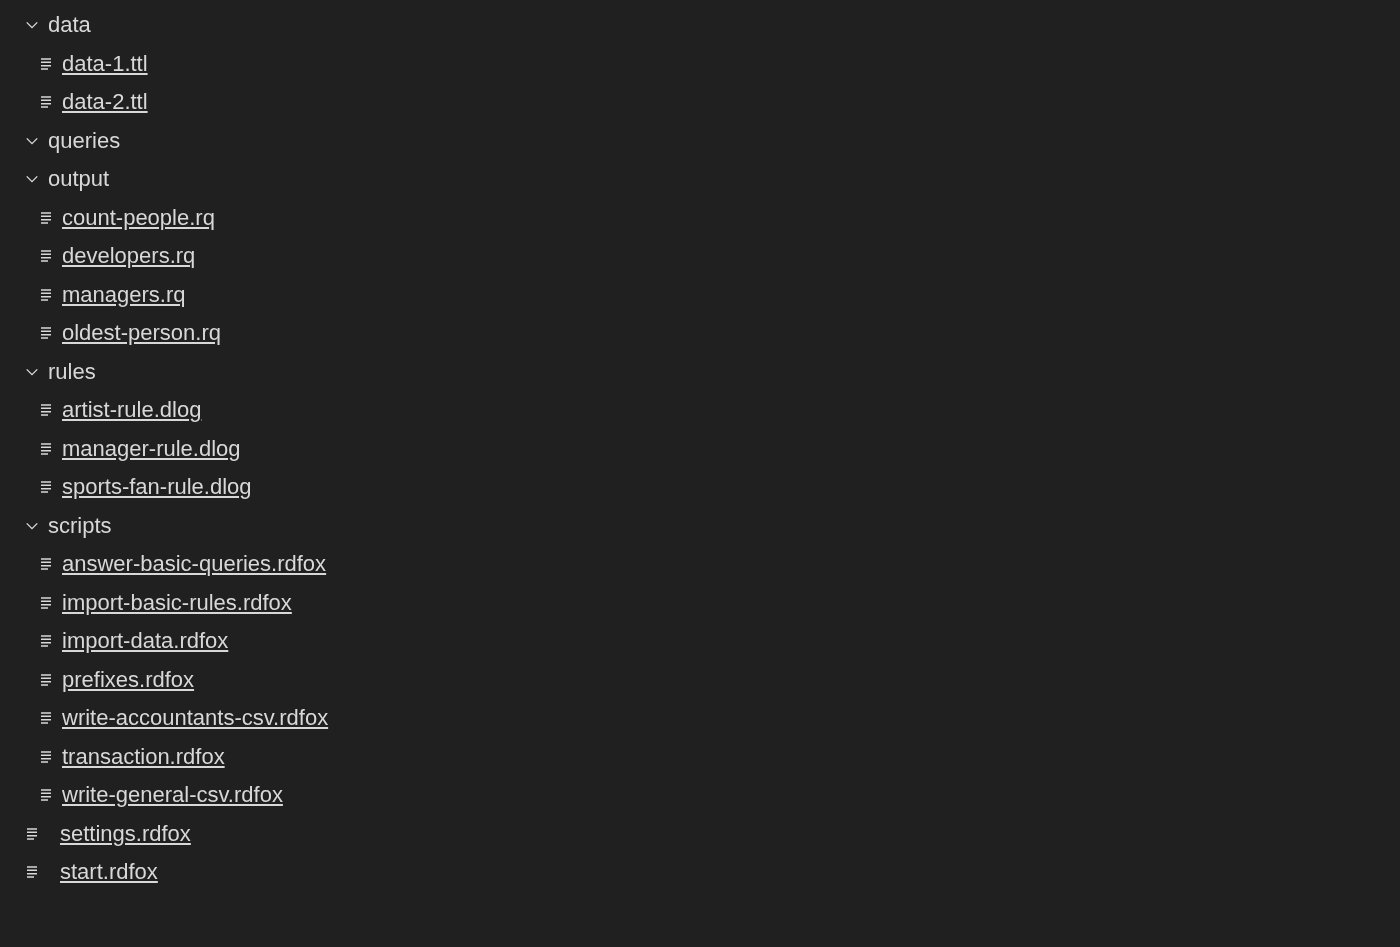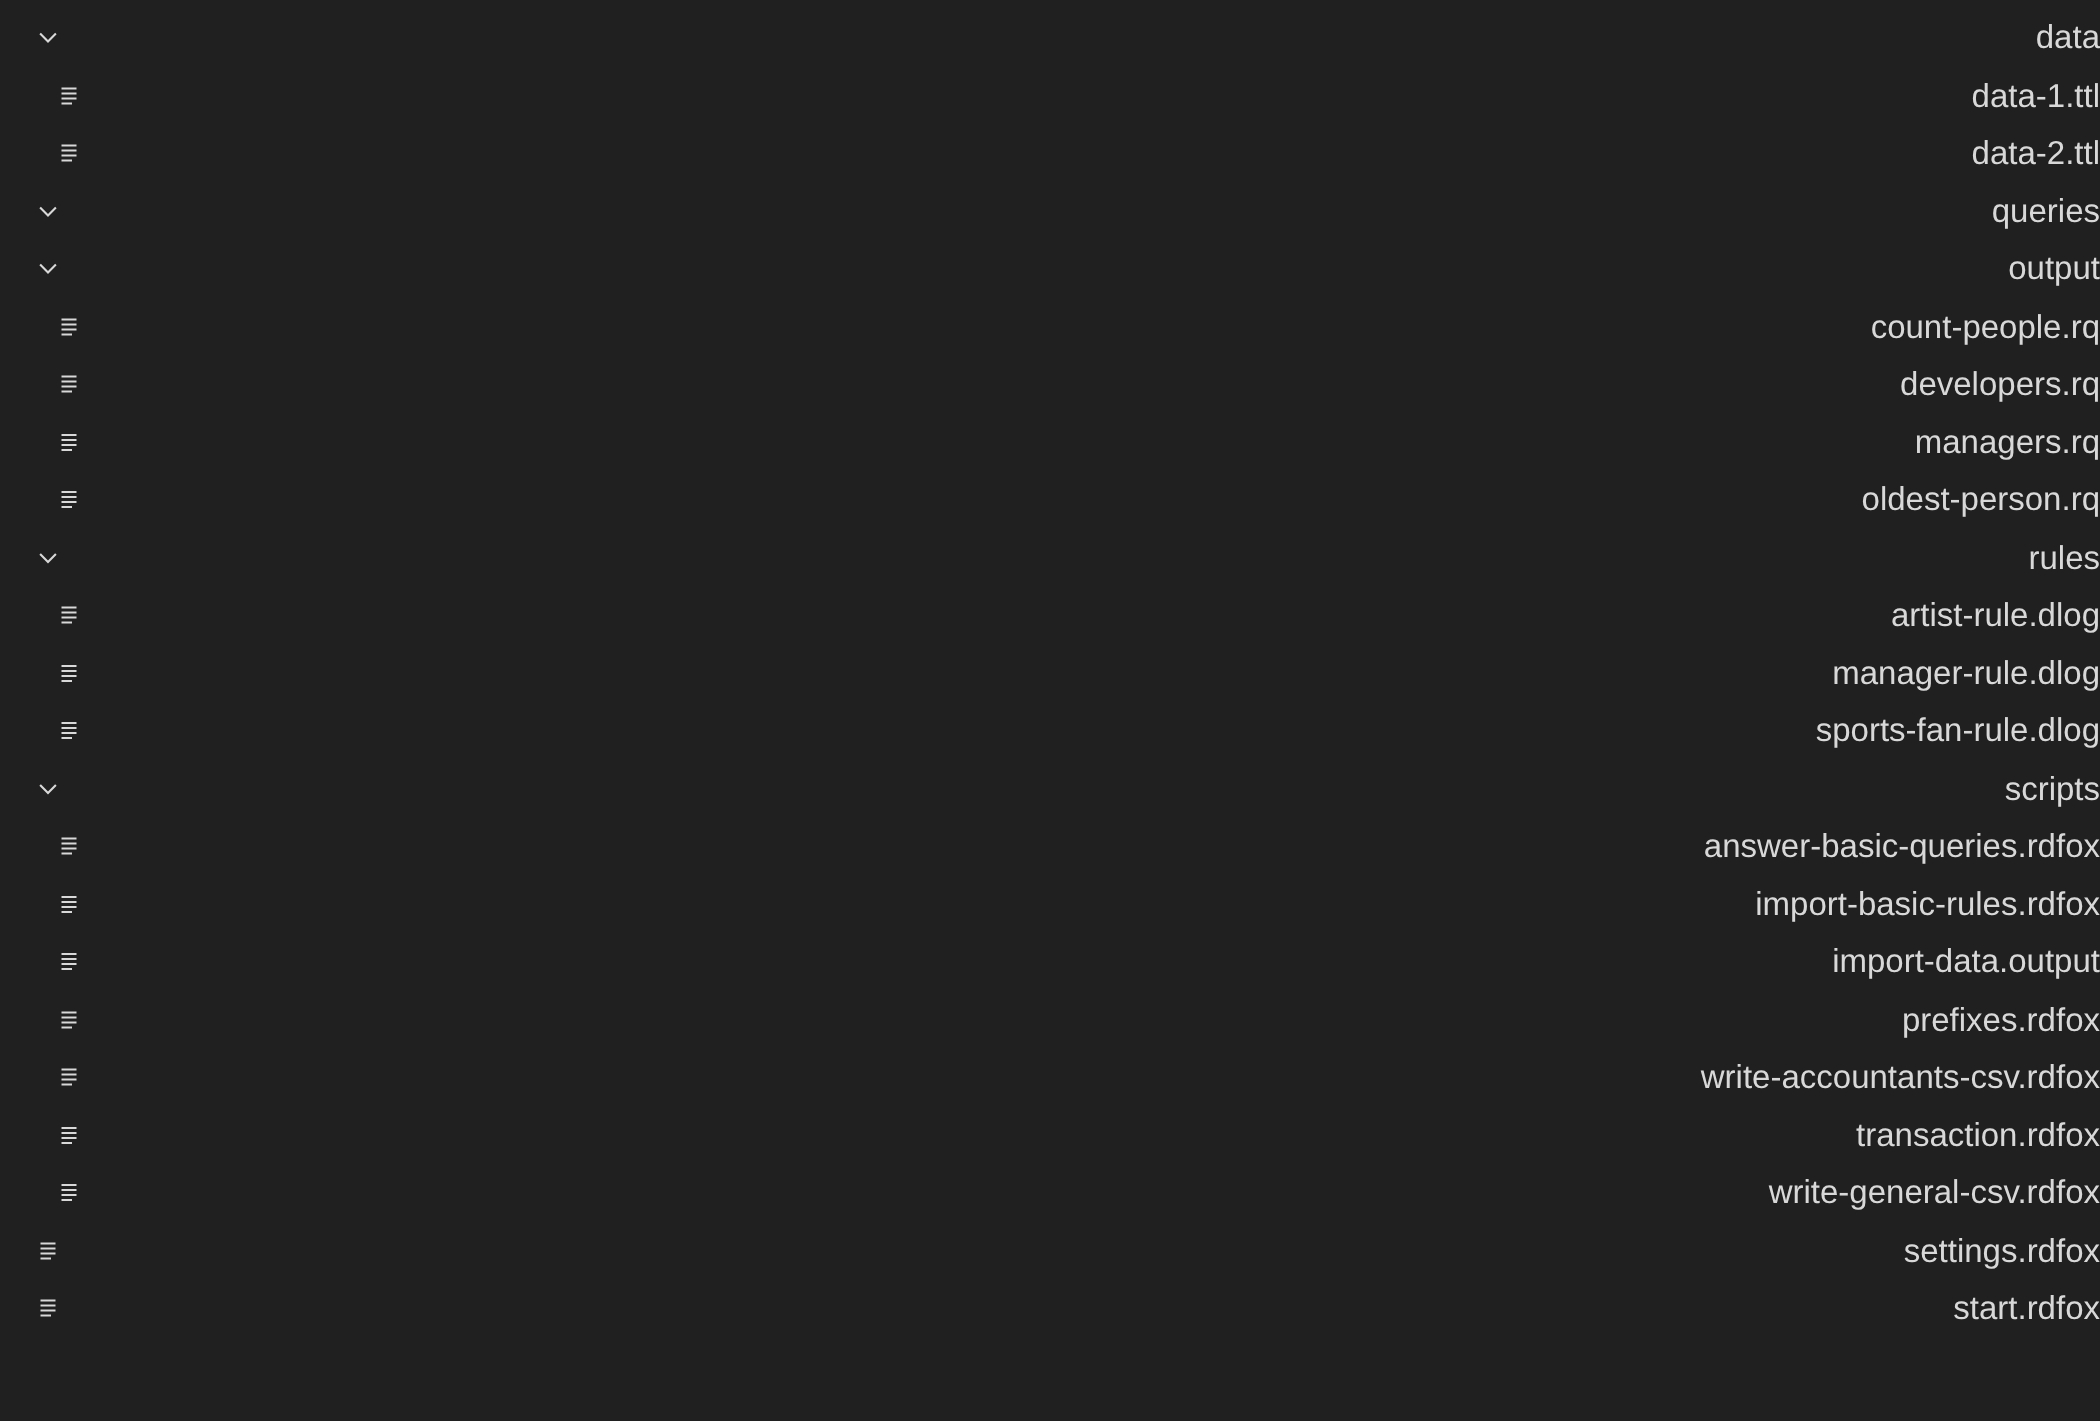--- a/index.html
+++ b/index.html
@@ -16,28 +16,27 @@
     font-size: 22px;
     line-height: 1;
   }
   .row {
     display: flex;
     align-items: center;
     height: 38.5px;
     padding-left: 20px;
     cursor: pointer;
     user-select: none;
-    justify-content: space-between;
   }
   .folder .chevron { flex: 0 0 24px; display:flex; align-items:center; justify-content:center; }
   .folder .label { padding-left: 4px; font-weight: 400; }
   .file { padding-left: 34px; }
   .file.root { padding-left: 20px; gap: 12px; }
   .file .icon { flex: 0 0 24px; display:flex; align-items:center; justify-content:center; }
-  .file .label { padding-left: 4px; font-weight: 400; }
+  .file .label { padding-left: 4px; font-weight: 400; text-decoration: underline; }
   svg { display:block; }
 </style>
 </head>
 <body>
 
 <div class="tree">
 
   <div class="row folder">
     <span class="chevron">
       <svg width="14" height="14" viewBox="0 0 16 16">
@@ -169,21 +168,21 @@
         </svg>
     </span>
     <span class="label">import-basic-rules.rdfox</span>
   </div>
   <div class="row file">
     <span class="icon">
       <svg width="16" height="16" viewBox="0 0 16 16">
           <path d="M3 3h10M3 6.3h10M3 9.7h10M3 13h7" stroke="#d8d8d8" stroke-width="1.4" fill="none"></path>
         </svg>
     </span>
-    <span class="label">import-data.output</span>
+    <span class="label">import-data.rdfox</span>
   </div>
   <div class="row file">
     <span class="icon">
       <svg width="16" height="16" viewBox="0 0 16 16">
           <path d="M3 3h10M3 6.3h10M3 9.7h10M3 13h7" stroke="#d8d8d8" stroke-width="1.4" fill="none"></path>
         </svg>
     </span>
     <span class="label">prefixes.rdfox</span>
   </div>
   <div class="row file">

